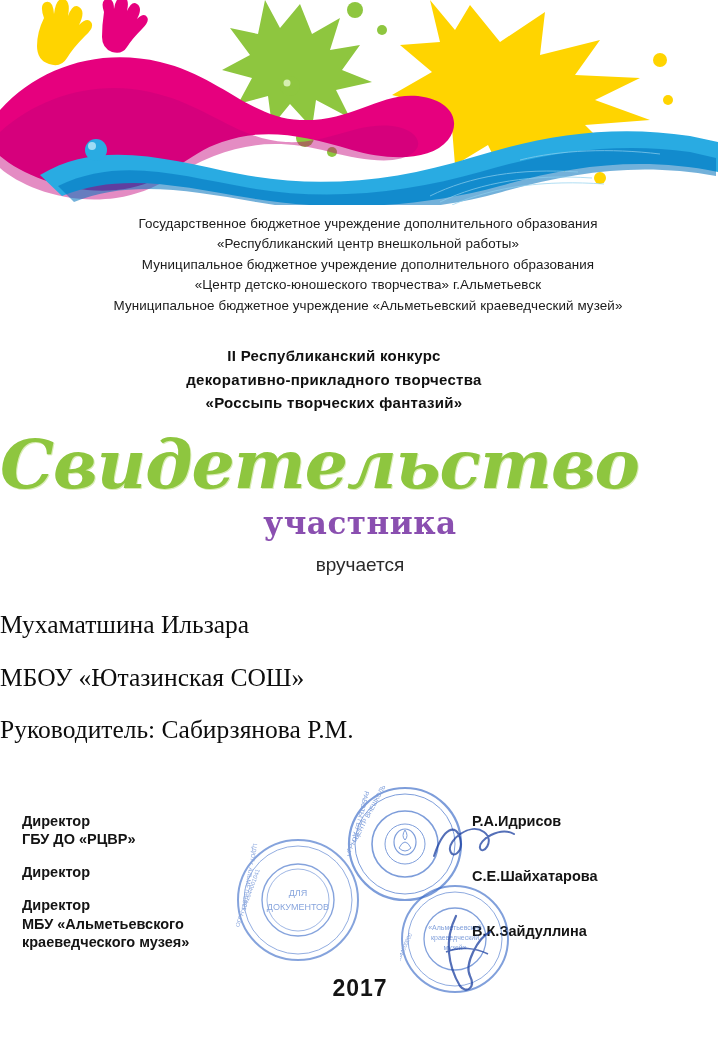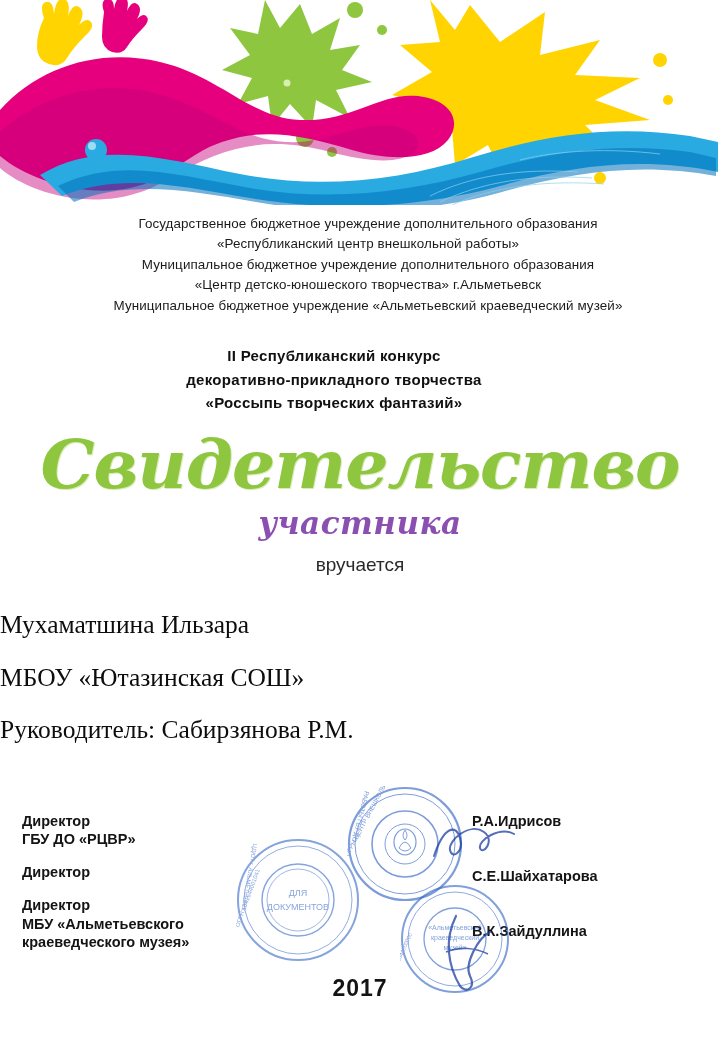--- a/index.html
+++ b/index.html
@@ -57,38 +57,37 @@
     color: #101010;
     letter-spacing: 0.3px;
   }
 
   
   .certificate-word {
     position: absolute;
     top: 424px;
     left: 0;
     width: 720px;
-    text-align: center;
+    text-align: left;
     font-family: "DejaVu Serif", serif;
     font-weight: bold;
     font-style: italic;
     font-size: 68px;
     color: #8ec63f;
     letter-spacing: -1px;
     text-shadow: 1px 1px 0 #d9ecb6;
   }
   .participant-word {
     position: absolute;
     top: 505px;
     left: 0;
     width: 720px;
     text-align: center;
     font-family: "DejaVu Serif", serif;
     font-weight: bold;
-    font-style: italic;
     font-size: 31px;
     color: #8a4fb0;
     letter-spacing: 0.5px;
   }
   .awarded-word {
     position: absolute;
     top: 554px;
     left: 0;
     width: 720px;
     text-align: center;

